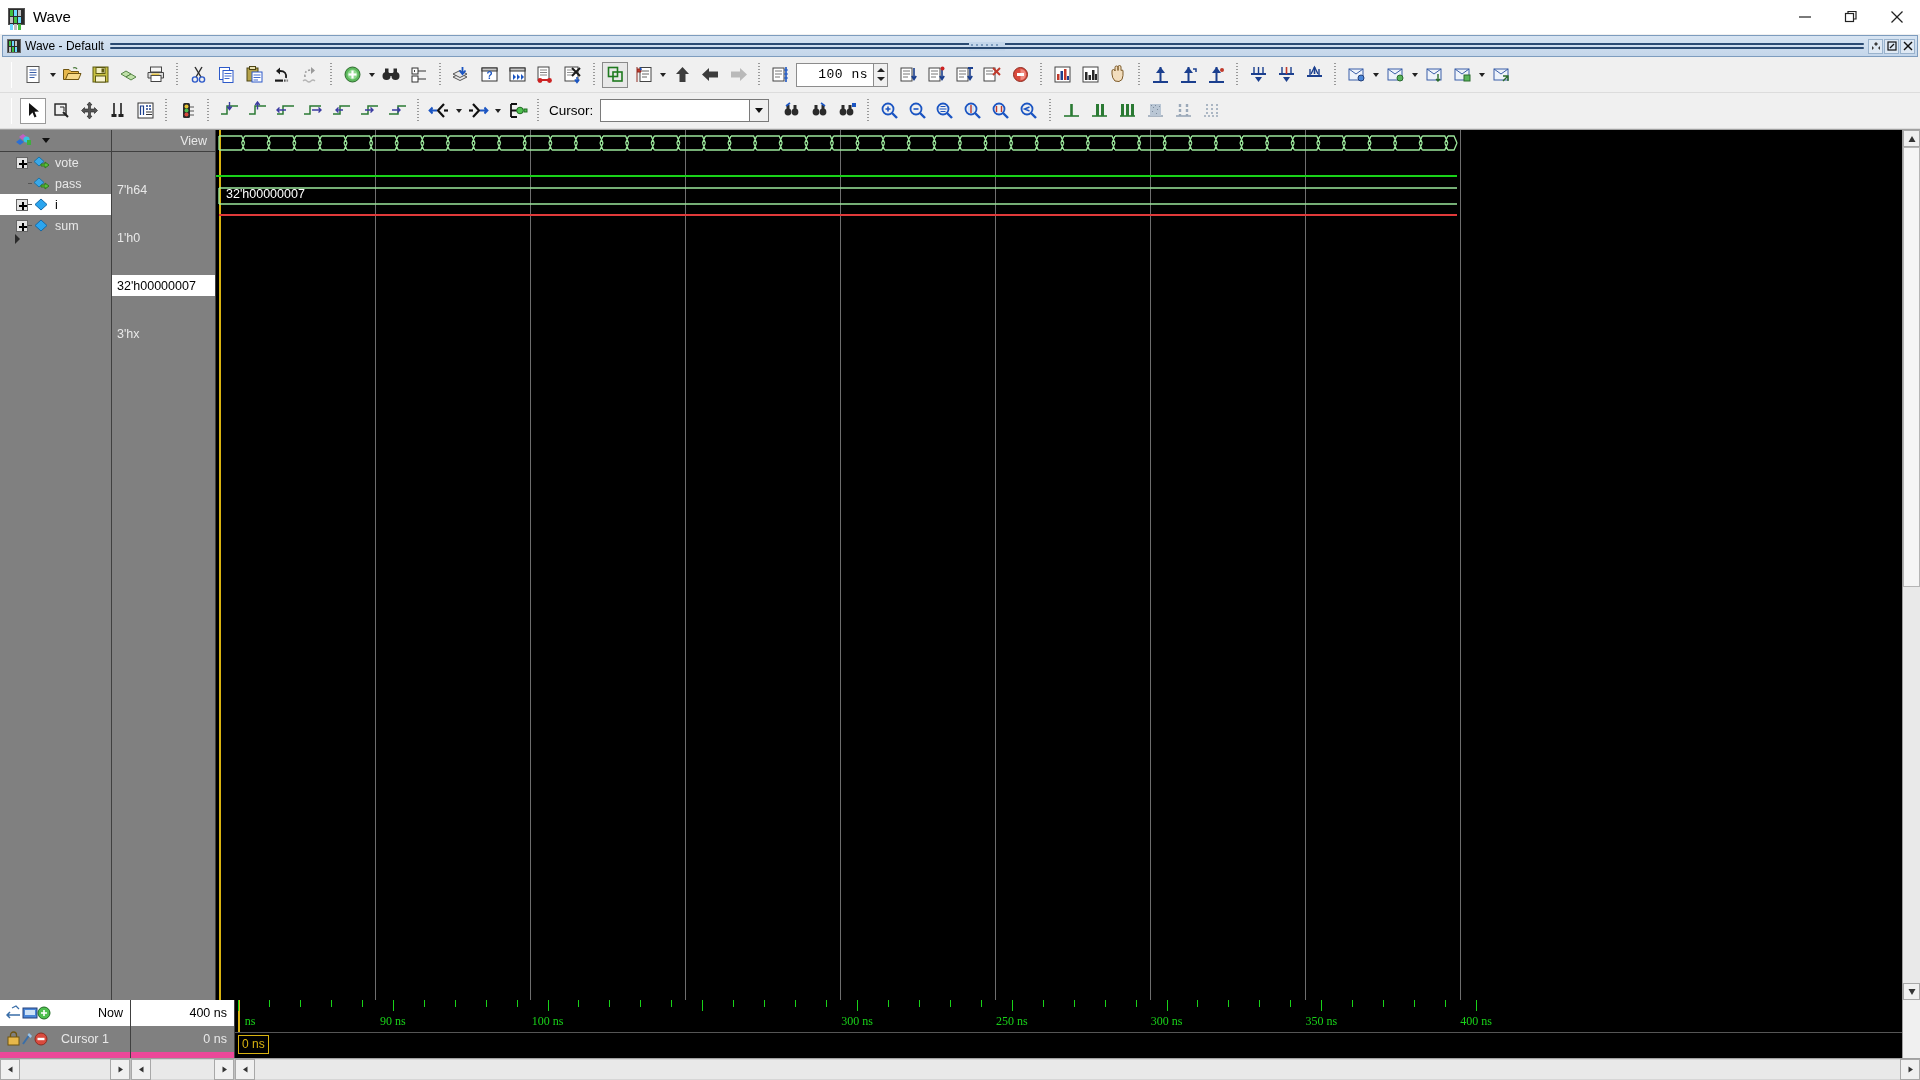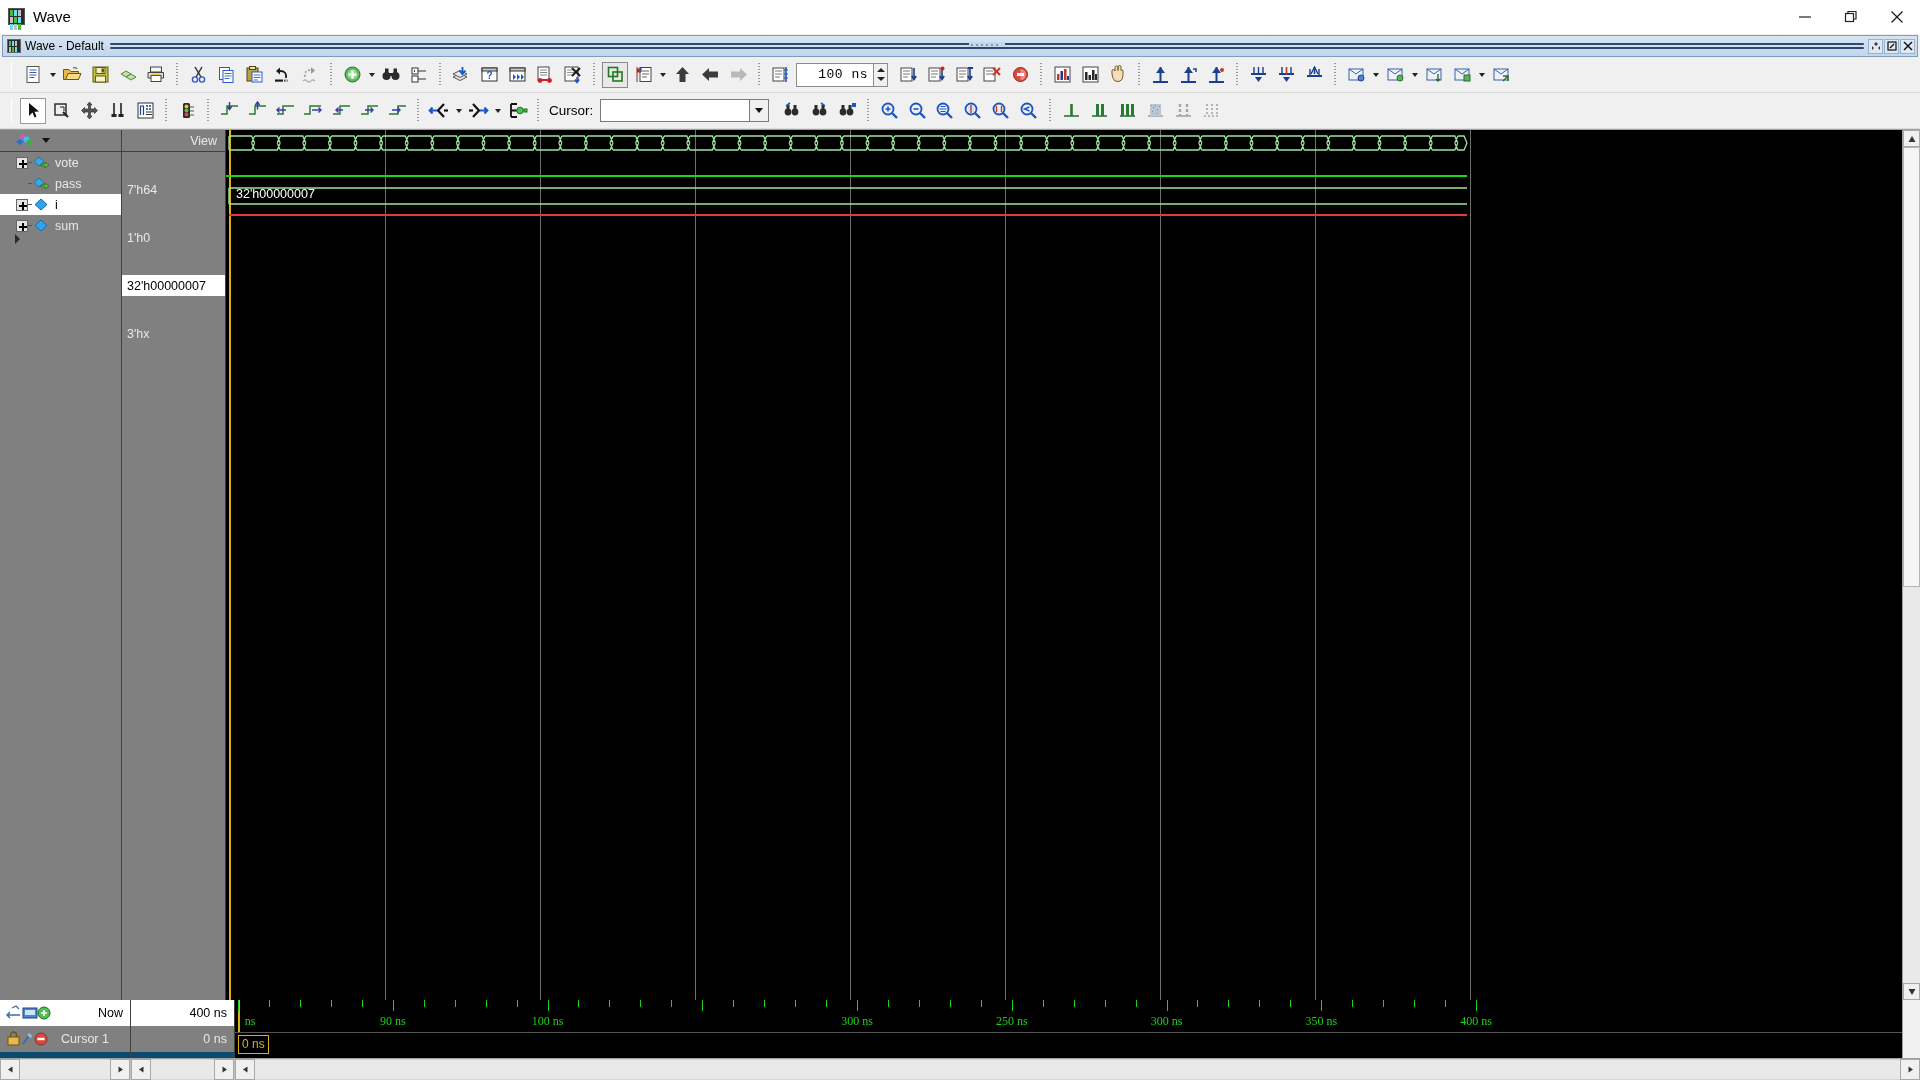--- a/index.html
+++ b/index.html
@@ -76,21 +76,21 @@
   .searchlbl { font-size:13.5px; color:#000; margin:0 7px 0 4px; }
   .searchbox { width:150px; height:23px; background:#fff; border:1px solid #7a7a7a; }
   .searchdrop { width:19px; height:23px; background:#f0f0f0; border:1px solid #7a7a7a; border-left:none;
                 display:flex; align-items:center; justify-content:center; }
   .searchdrop::after{content:""; border-left:4px solid transparent;border-right:4px solid transparent;border-top:5px solid #111;}
 
   
   .body { flex:1; display:flex; flex-direction:column; min-height:0; background:#808080; border-top:1px solid #a0a0a0;}
   .panes { flex:1; display:flex; min-height:0; }
 
-  .namepane { width:122px; background:#808080; display:flex; flex-direction:column; border-right:1px solid #404040;}
+  .namepane { width:112px; background:#808080; display:flex; flex-direction:column; border-right:1px solid #404040;}
   .valpane  { width:104px; background:#808080; display:flex; flex-direction:column; border-right:1px solid #404040;}
   .wavepane { flex:1; background:#000; position:relative; overflow:hidden; }
 
   .hdr { height:22px; background:#808080; border-bottom:1px solid #404040; display:flex; align-items:center;
          flex:0 0 22px; position:relative; }
   .hdr .objicon { margin-left:16px; position:relative; width:22px; height:16px; }
   .hdr .dd { margin-left:4px; }
   .hdr .dd::after { content:""; display:block; border-left:4px solid transparent; border-right:4px solid transparent; border-top:5px solid #111; }
   .hdr .msgs { margin-left:auto; margin-right:8px; font-size:12.5px; color:#e8e8e8; }
 
@@ -116,21 +116,21 @@
   .wrow { position:absolute; left:0; right:0; }
   .wlabel { position:absolute; font-family:"Liberation Sans",sans-serif; font-size:12.5px; color:#fff; white-space:nowrap;}
 
   
   .vscroll { width:18px; background:#f0f0f0; border-left:1px solid #a0a0a0; display:flex; flex-direction:column; }
   .sbtn { height:17px; background:#f0f0f0; border:1px solid #a8a8a8; display:flex; align-items:center; justify-content:center; }
   .sthumb { background:#f5f5f5; border:1px solid #b5b5b5; }
   .strack { flex:1; background:#e9e9e9; position:relative; }
 
   
-  .tlwrap { height:58px; display:flex; flex:0 0 58px; background:#0c4a6e; }
+  .tlwrap { height:58px; display:flex; flex:0 0 58px; background:#ec4899; }
   .nowpane { width:131px; display:flex; flex-direction:column; border-right:1px solid #404040; }
   .nowvals { width:104px; display:flex; flex-direction:column; border-right:1px solid #404040; }
   .nowrow { height:26px; display:flex; align-items:center; justify-content:flex-end; padding-right:7px;
             font-size:12.5px; color:#000; background:#ffffff; }
   .nowrow.dim { background:#808080; color:#e8e8e8; }
   .nowlbl { height:26px; display:flex; align-items:center; font-size:12.5px; background:#ffffff; color:#000; }
   .nowlbl.dim { background:#808080; color:#e8e8e8; }
   .tlaxis { flex:1; background:#000; position:relative; }
   .tick { position:absolute; top:0; width:1px; background:#19d219; }
   .tlab { position:absolute; font-size:12px; color:#19d219; font-family:Liberation Serif, serif; transform:translateX(-50%);}

